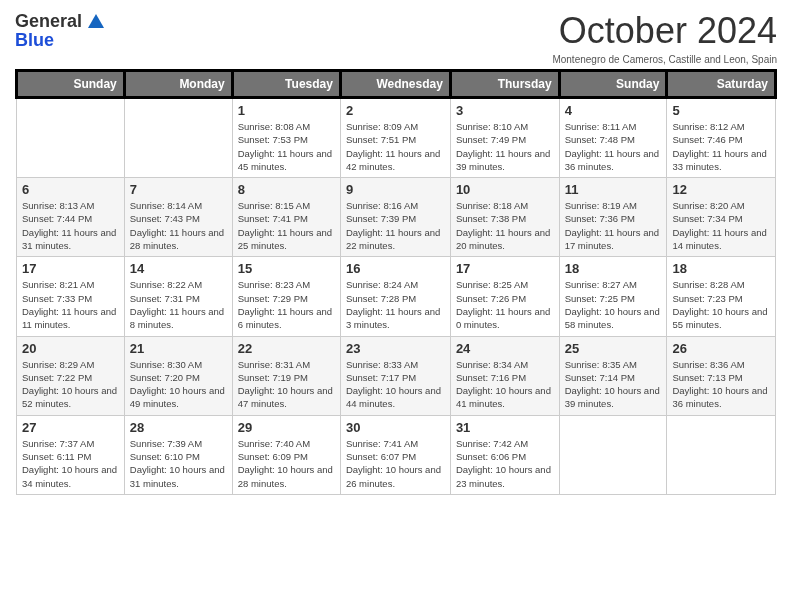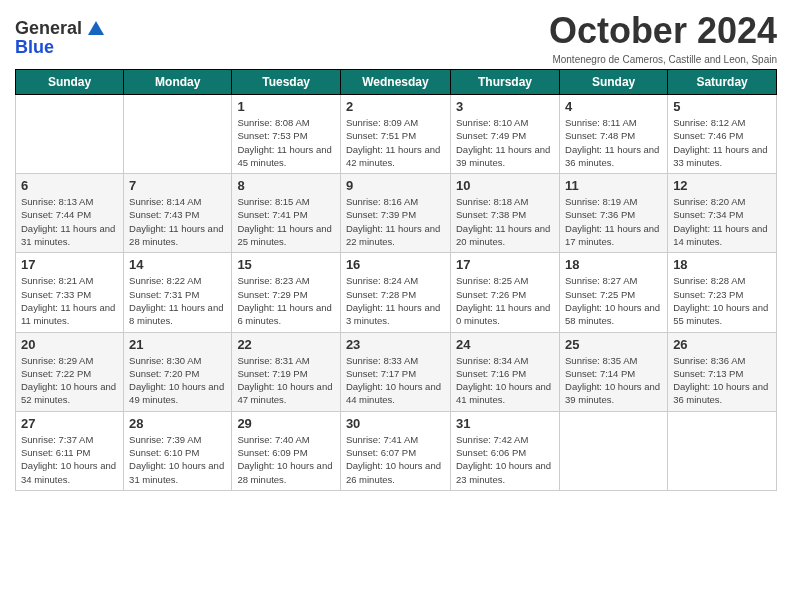--- a/index.html
+++ b/index.html
@@ -1,37 +1,37 @@
 <!DOCTYPE html>
 <html><head>
   <meta charset="utf-8">
   <style>
     * { box-sizing: border-box; margin: 0; padding: 0; }
     body { font-family: Arial, sans-serif; background: #fff; width: 792px; height: 612px; overflow: hidden; }
     
     .page { width: 792px; min-height: 612px; background: #fff; padding: 10px 15px; }
     
-    .header { display: flex; justify-content: space-between; align-items: center; margin-bottom: 4px; }
+    .header { display: flex; justify-content: space-between; align-items: flex-start; margin-bottom: 4px; }
     
     .logo { display: flex; align-items: center; }
     
     .title-block { text-align: right; }
-    .month-title { font-size: 36px; font-weight: bold; color: #333; }
+    .month-title { font-size: 36px; font-weight: normal; color: #333; }
     .location-title { font-size: 10px; color: #555; margin-top: 2px; }
     
     .calendar { width: 100%; border-collapse: collapse; margin-top: 4px; }
     
     .calendar th {
-      background: #0f766e;
+      background: #737373;
       color: #fff;
-      text-align: center;
+      text-align: right;
       padding: 5px 6px;
       font-size: 12px;
       font-weight: bold;
-      border: 1px solid #000000;
+      border: 3px solid #000000;
     }
     
     .calendar td {
       vertical-align: top;
       border: 1px solid #ccc;
       padding: 4px 5px;
       font-size: 10px;
       color: #333;
       width: 113px;
       min-height: 80px;

